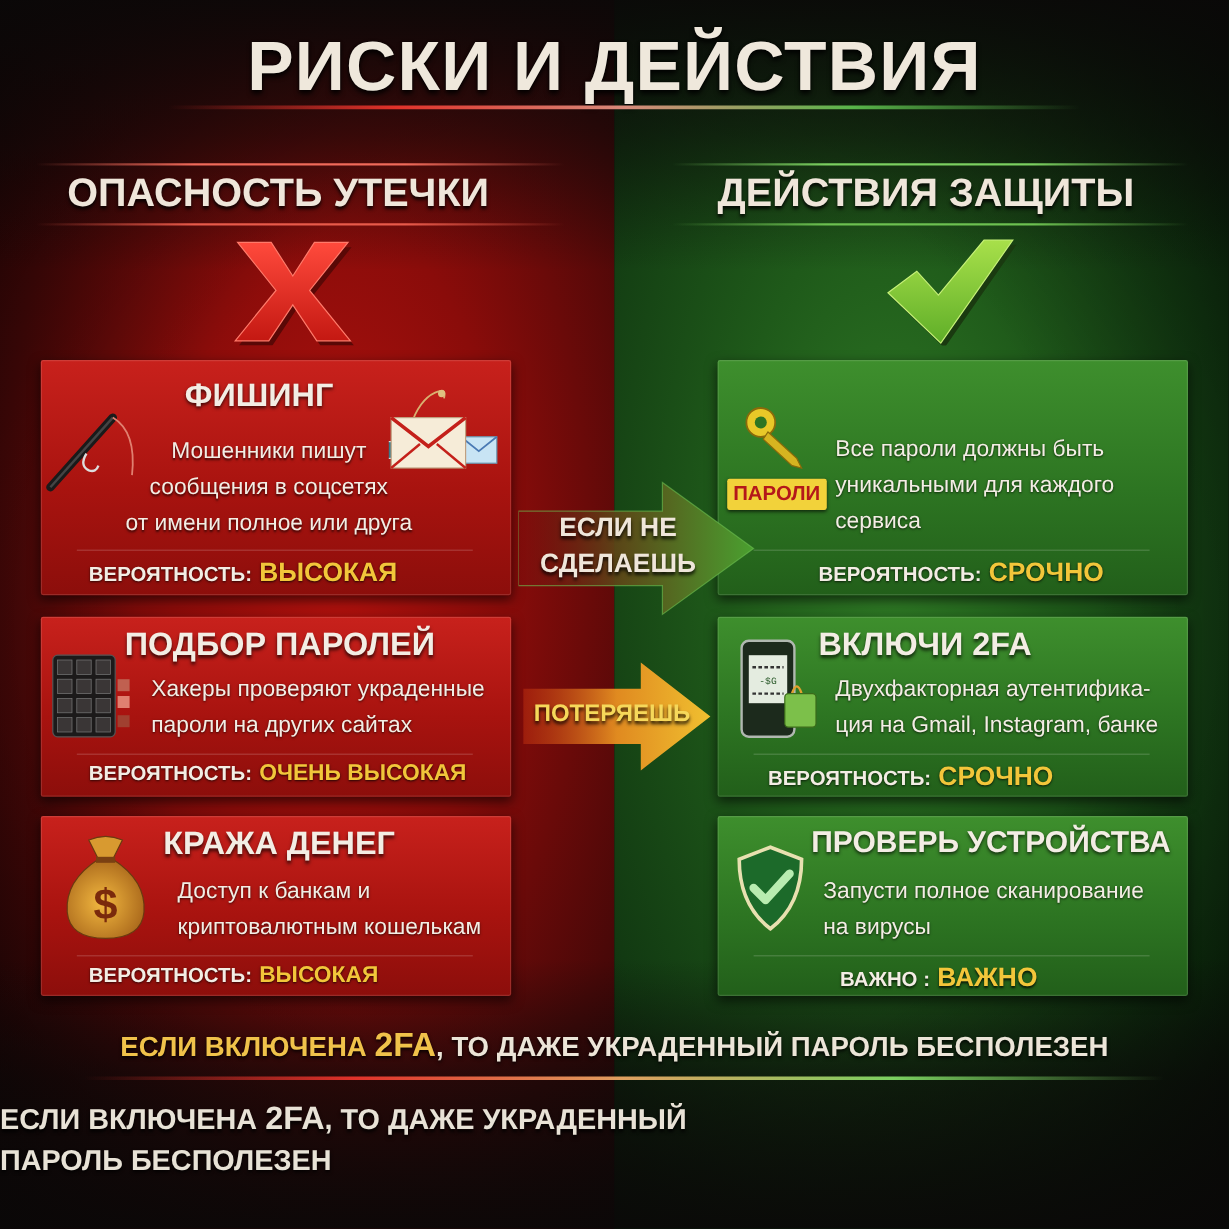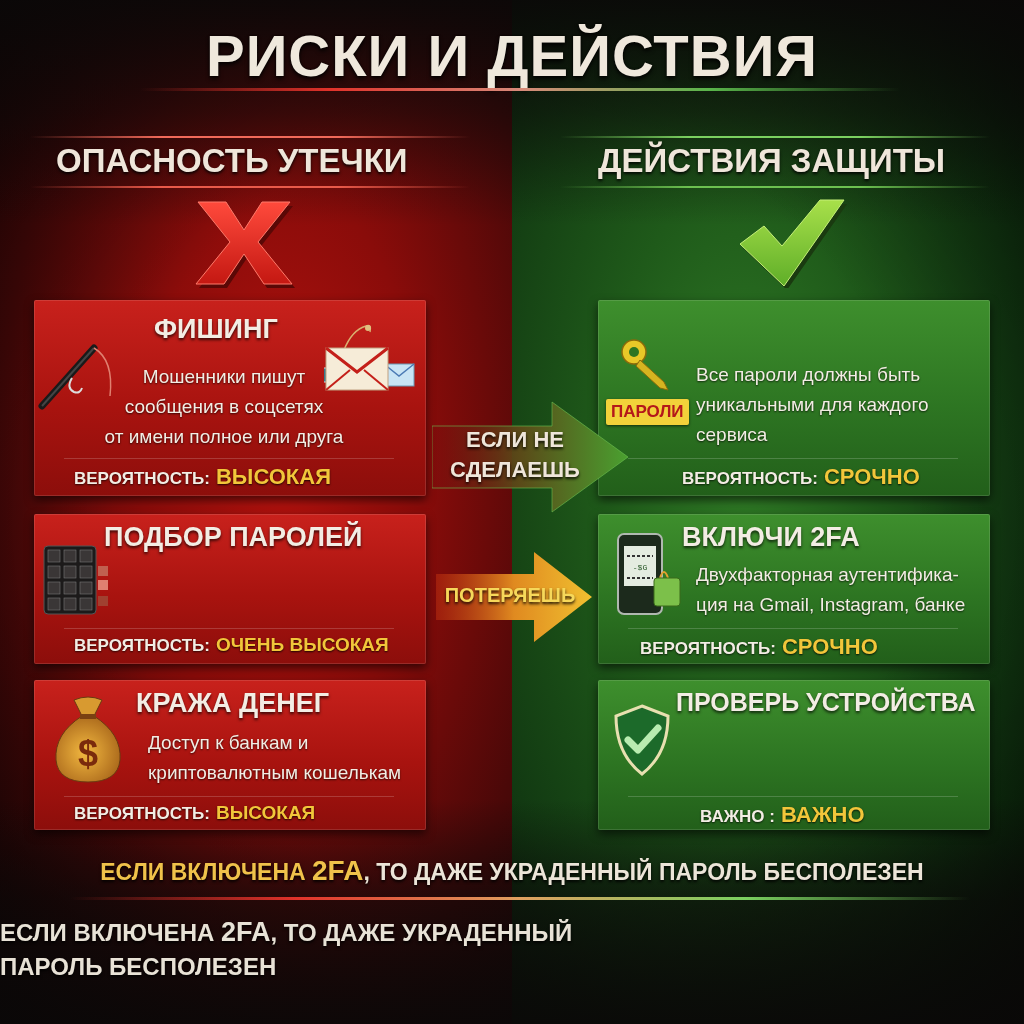--- a/index.html
+++ b/index.html
@@ -202,20 +202,24 @@
           <rect x="38" y="38" width="12" height="12"></rect>
         <rect x="6" y="54" width="12" height="12"></rect>
           <rect x="22" y="54" width="12" height="12"></rect>
           <rect x="38" y="54" width="12" height="12"></rect>
       </g>
       <rect x="56" y="22" width="10" height="10" fill="#c06050"></rect>
       <rect x="56" y="36" width="10" height="10" fill="#e08070"></rect>
       <rect x="56" y="52" width="10" height="10" fill="#a04030"></rect>
     </svg>
   </div>
+  <div class="card-text" style="left:92px;top:46px;">
+    <div>Хакеры проверяют украденные</div>
+    <div>пароли на других сайтах</div>
+  </div>
   <div class="card-line" style="left:30px;top:114px;width:330px;"></div>
   <div class="card-foot" style="left:40px;top:120px;">
     <span>ВЕРОЯТНОСТЬ:</span><span class="val" style="font-size:19px;">ОЧЕНЬ ВЫСОКАЯ</span>
   </div>
 </div>
 
 <div class="card red" style="left:34px;top:680px;width:392px;height:150px;">
   <div class="card-title" style="left:102px;top:8px;">КРАЖА ДЕНЕГ</div>
   <div style="position:absolute;left:14px;top:14px;">
     <svg width="80" height="92" viewBox="0 0 80 92">
@@ -285,20 +289,24 @@
 </div>
 
 <div class="card green" style="left:598px;top:680px;width:392px;height:150px;">
   <div class="card-title" style="left:78px;top:8px;font-size:25px;">ПРОВЕРЬ УСТРОЙСТВА</div>
   <div style="position:absolute;left:14px;top:24px;">
     <svg width="60" height="72" viewBox="0 0 60 72">
       <path d="M30,2 L56,12 Q56,50 30,70 Q4,50 4,12 Z" fill="#1c6a2a" stroke="#e8e0b0" stroke-width="3"></path>
       <polyline points="16,36 26,46 46,24" fill="none" stroke="#b8ecb0" stroke-width="7" stroke-linecap="round" stroke-linejoin="round"></polyline>
     </svg>
   </div>
+  <div class="card-text" style="left:88px;top:48px;">
+    <div>Запусти полное сканирование</div>
+    <div>на вирусы</div>
+  </div>
   <div class="card-line" style="left:30px;top:116px;width:330px;"></div>
   <div class="card-foot" style="left:102px;top:122px;">
     <span>ВАЖНО :</span><span class="val">ВАЖНО</span>
   </div>
 </div>
 
 <div class="arrow" style="left:432px;top:400px;">
   <svg width="200" height="114" viewBox="0 0 200 114">
     <defs>
       <linearGradient id="a1" x1="0" y1="0" x2="1" y2="0">

